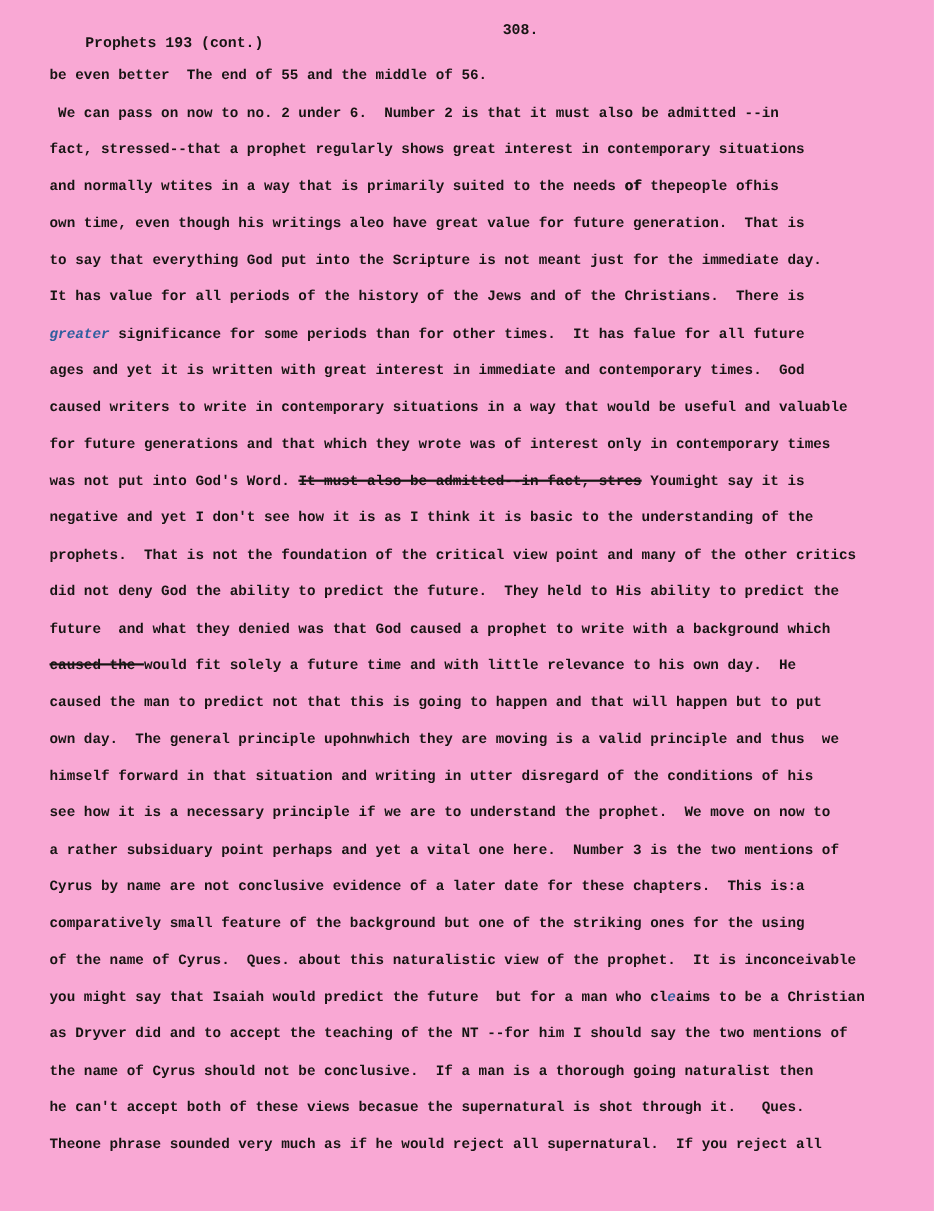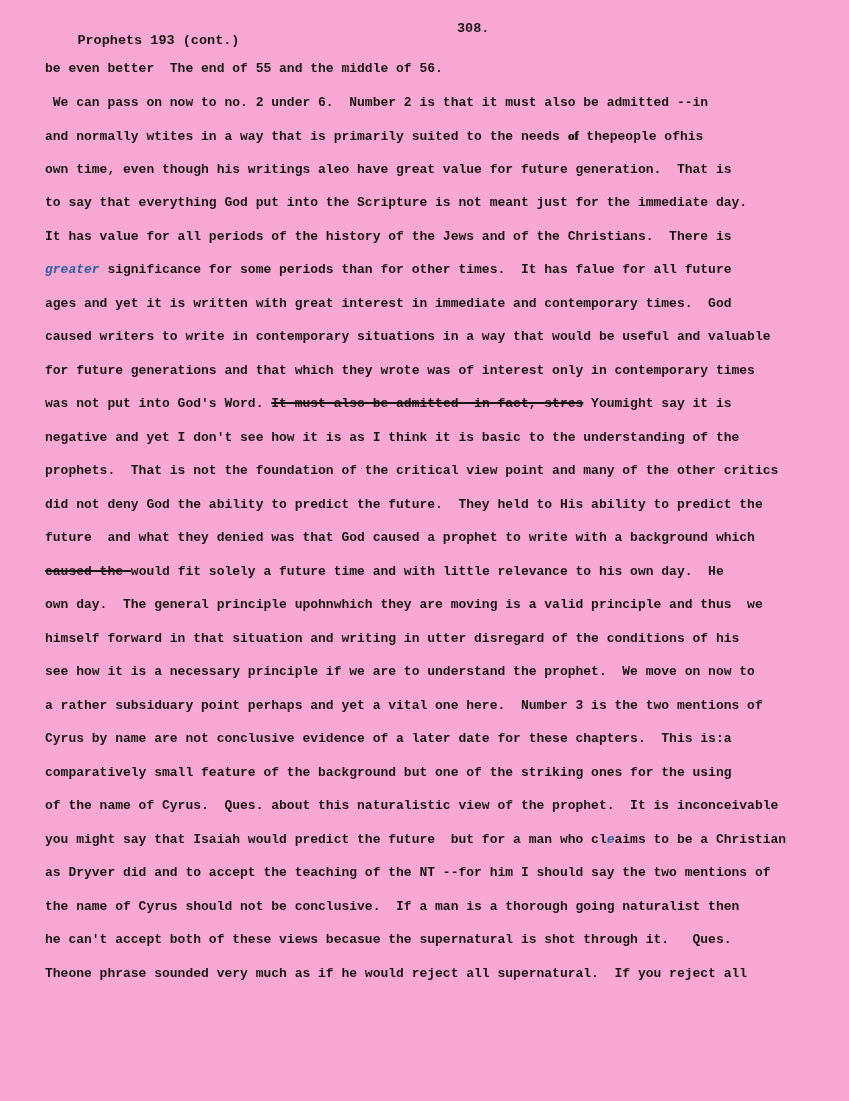--- a/index.html
+++ b/index.html
@@ -33,55 +33,57 @@
   }
   .doc-body {
     font-size: 13px;
   }
   .line {
     height: 33.5px;
     line-height: 33.5px;
     white-space: pre;
   }
   .seg-normal { }
-  .seg-bold { font-weight: bold; text-shadow: 0.6px 0 0 currentColor; font-family: Liberation Serif, serif; }
+  .seg-bold { font-weight: bold; text-shadow: 0.6px 0 0 currentColor; }
   .seg-strike {
     text-decoration: line-through;
     text-decoration-thickness: 2px;
   }
   .seg-blue {
     color: var(--blue, #2f5f9f);
     font-style: italic;
   }
 </style>
 </head>
 <body>
 
 <div class="page" style="--ink: #171513; --blue: #2f5f9f; background: #f9a8d4;">
   <div class="header-row">
     <span>Prophets 193 (cont.)</span>
     <span class="page-number">308.</span>
   </div>
   <div class="doc-body">
       <div class="line"><span class="seg-normal">be even better  The end of 55 and the middle of 56.</span></div>
       <div class="line"><span class="seg-normal"> We can pass on now to no. 2 under 6.  Number 2 is that it must also be admitted --in</span></div>
+      <div class="line"><span class="seg-normal">fact, stressed--that a prophet regularly shows great interest in contemporary situations</span></div>
       <div class="line"><span class="seg-normal">and normally wtites in a way that is primarily suited to the needs </span><span class="seg-bold">of</span><span class="seg-normal"> thepeople ofhis</span></div>
       <div class="line"><span class="seg-normal">own time, even though his writings aleo have great value for future generation.  That is</span></div>
       <div class="line"><span class="seg-normal">to say that everything God put into the Scripture is not meant just for the immediate day.</span></div>
       <div class="line"><span class="seg-normal">It has value for all periods of the history of the Jews and of the Christians.  There is</span></div>
       <div class="line"><span class="seg-blue">greater</span><span class="seg-normal"> significance for some periods than for other times.  It has falue for all future</span></div>
       <div class="line"><span class="seg-normal">ages and yet it is written with great interest in immediate and contemporary times.  God</span></div>
       <div class="line"><span class="seg-normal">caused writers to write in contemporary situations in a way that would be useful and valuable</span></div>
       <div class="line"><span class="seg-normal">for future generations and that which they wrote was of interest only in contemporary times</span></div>
       <div class="line"><span class="seg-normal">was not put into God's Word. </span><span class="seg-strike">It must also be admitted--in fact, stres</span><span class="seg-normal"> Youmight say it is</span></div>
       <div class="line"><span class="seg-normal">negative and yet I don't see how it is as I think it is basic to the understanding of the</span></div>
       <div class="line"><span class="seg-normal">prophets.  That is not the foundation of the critical view point and many of the other critics</span></div>
       <div class="line"><span class="seg-normal">did not deny God the ability to predict the future.  They held to His ability to predict the</span></div>
       <div class="line"><span class="seg-normal">future  and what they denied was that God caused a prophet to write with a background which</span></div>
       <div class="line"><span class="seg-strike">caused the </span><span class="seg-normal">would fit solely a future time and with little relevance to his own day.  He</span></div>
+      <div class="line"><span class="seg-normal">caused the man to predict not that this is going to happen and that will happen but to put</span></div>
       <div class="line"><span class="seg-normal">own day.  The general principle upohnwhich they are moving is a valid principle and thus  we</span></div>
       <div class="line"><span class="seg-normal">himself forward in that situation and writing in utter disregard of the conditions of his</span></div>
       <div class="line"><span class="seg-normal">see how it is a necessary principle if we are to understand the prophet.  We move on now to</span></div>
       <div class="line"><span class="seg-normal">a rather subsiduary point perhaps and yet a vital one here.  Number 3 is the two mentions of</span></div>
       <div class="line"><span class="seg-normal">Cyrus by name are not conclusive evidence of a later date for these chapters.  This is:a</span></div>
       <div class="line"><span class="seg-normal">comparatively small feature of the background but one of the striking ones for the using</span></div>
       <div class="line"><span class="seg-normal">of the name of Cyrus.  Ques. about this naturalistic view of the prophet.  It is inconceivable</span></div>
       <div class="line"><span class="seg-normal">you might say that Isaiah would predict the future  but for a man who cl</span><span class="seg-blue">e</span><span class="seg-normal">aims to be a Christian</span></div>
       <div class="line"><span class="seg-normal">as Dryver did and to accept the teaching of the NT --for him I should say the two mentions of</span></div>
       <div class="line"><span class="seg-normal">the name of Cyrus should not be conclusive.  If a man is a thorough going naturalist then</span></div>

